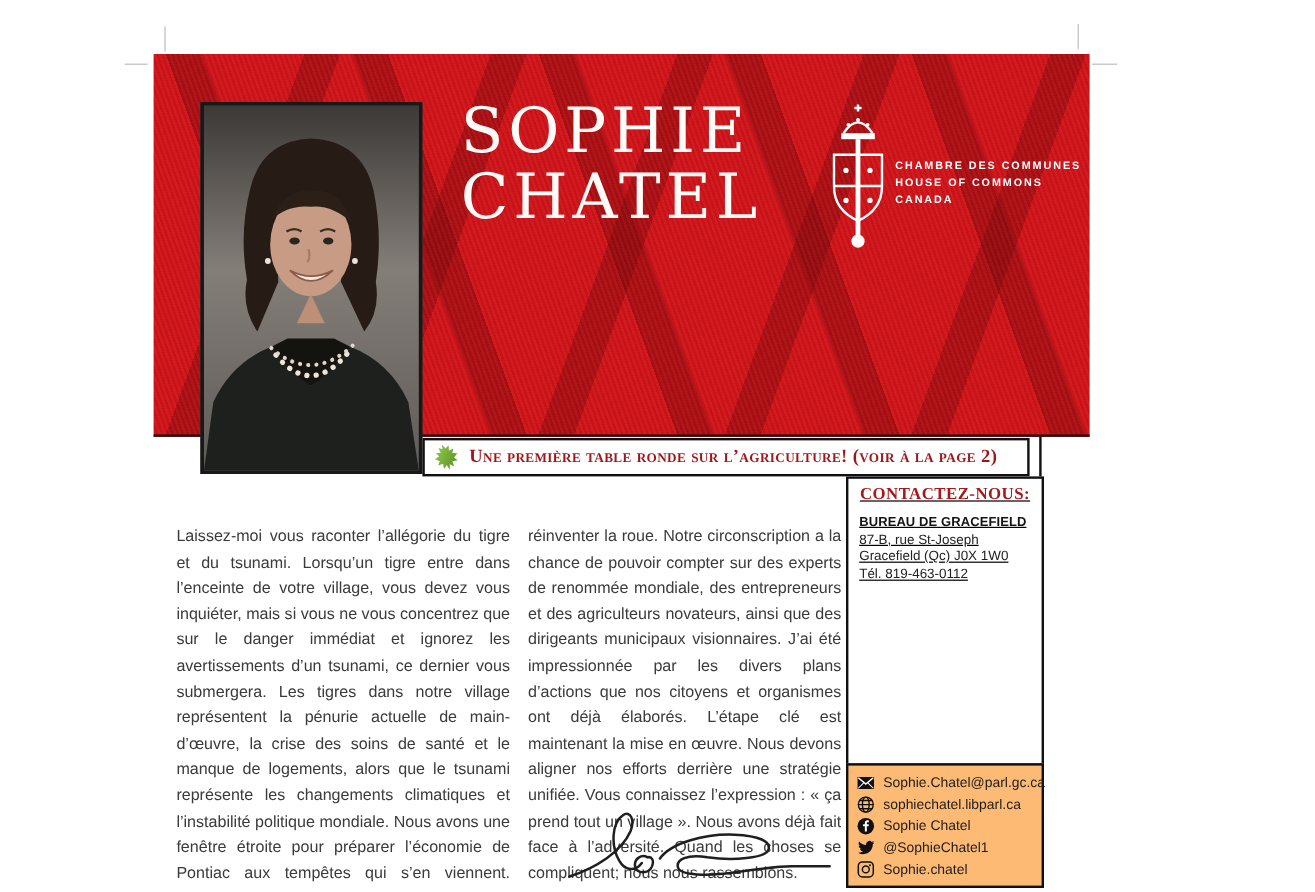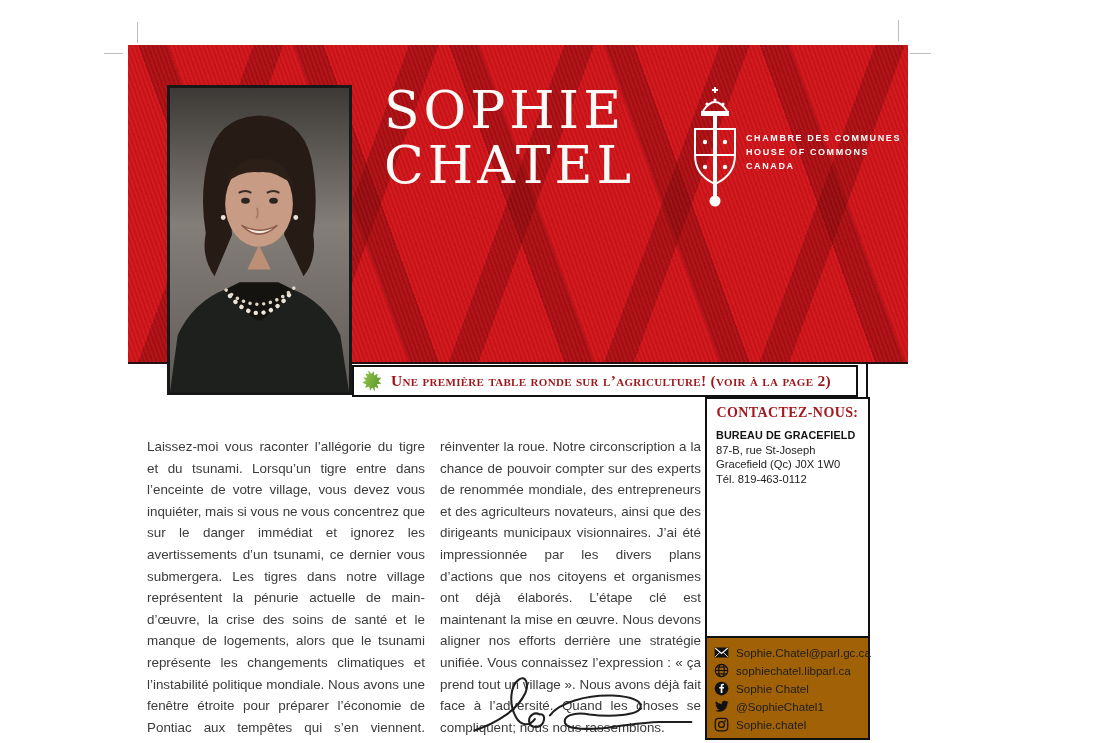--- a/index.html
+++ b/index.html
@@ -74,30 +74,31 @@
   .col-1 { left:147px; width:278px; }
   .col-2 { left:440px; width:261px; }
   .signature { position:absolute; left:462px; top:672px; width:240px; height:66px; }
   .signature svg { width:100%; height:100%; }
 
   
   .sidebar { position:absolute; left:705px; top:397px; width:165px; z-index:2; }
   .contact-box {
     width:165px; height:241px; background:#ffffff; border:2px solid #101010;
     padding:6px 9px 4px 9px;
+    text-decoration:underline;
   }
   .contact-title {
     font-family:"Liberation Serif", serif; font-weight:bold; font-size:14px;
     color:#a6181c; text-align:center; letter-spacing:0.4px; margin-bottom:7px;
   }
   .office { margin-bottom:11px; }
   .office-name { font-weight:bold; font-size:10.8px; color:#141414; line-height:14.5px; letter-spacing:0.1px; }
   .office-line { font-size:11.2px; color:#222222; line-height:14.5px; }
   .social-box {
-    width:165px; height:104px; background:#a16207; border:2px solid #101010;
+    width:165px; height:104px; background:#fdba74; border:2px solid #101010;
     margin-top:-2px; padding:5px 7px; display:flex; flex-direction:column; justify-content:space-around;
   }
   .social-row { display:flex; align-items:center; gap:7px; }
   .social-row svg { width:15px; height:15px; flex:0 0 auto; }
   .social-label { font-size:11.6px; color:#1c1c1c; white-space:nowrap; }
 </style>
 </head>
 <body>
 
 <div class="page">

